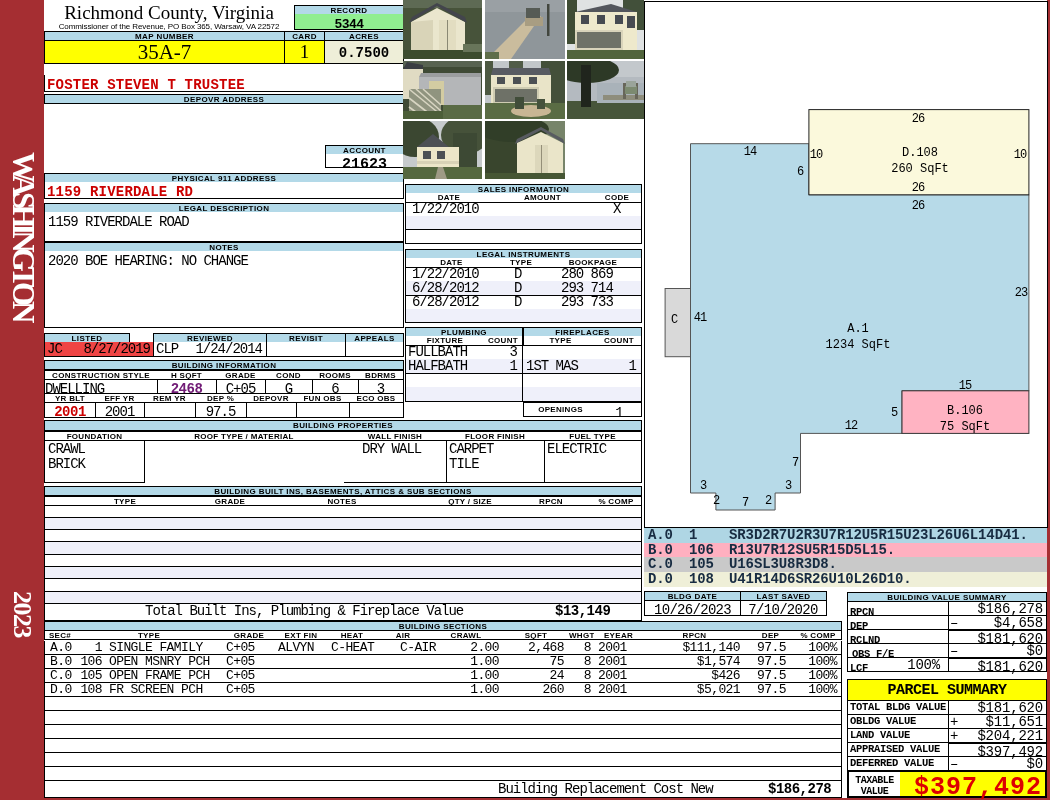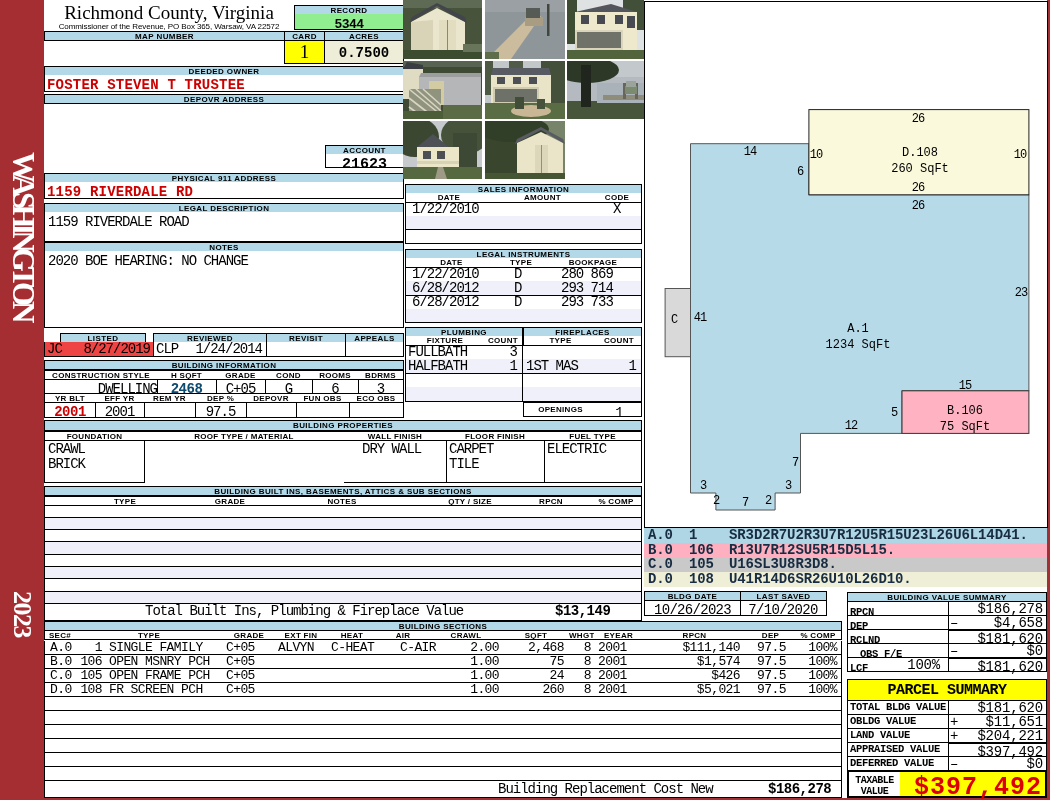--- a/index.html
+++ b/index.html
@@ -29,40 +29,40 @@
 <div class="a" style="left:44px;top:798px;width:1006px;height:2px;background:#a52e32"></div>
 
 <div class="a" style="left:44px;top:2px;width:250px;height:26px;font-family:'Liberation Serif',serif;font-size:19px;text-align:center;white-space:nowrap">Richmond County, Virginia</div>
 <div class="a" style="left:44px;top:22px;width:250px;height:10px;font-size:8px;letter-spacing:-0.1px;text-align:center;white-space:nowrap">Commissioner of the Revenue, PO Box 365, Warsaw, VA 22572</div>
 <div class="hdr" style="left:294px;top:5px;width:110px;height:10px;line-height:9px">RECORD</div>
 <div class="a" style="left:294px;top:14px;width:110px;height:16px;background:#90ee90;border:1px solid #000;border-top:0;text-align:center"><span class="monob" style="font-size:13px;line-height:16px;letter-spacing:-.5px">5344</span></div>
 
 <div class="hdr" style="left:44px;top:31px;width:241px;height:10px;line-height:9px">MAP NUMBER</div>
 <div class="hdr" style="left:284px;top:31px;width:41px;height:10px;line-height:9px">CARD</div>
 <div class="hdr" style="left:324px;top:31px;width:80px;height:10px;line-height:9px">ACRES</div>
+<div class="a" style="left:44px;top:40px;width:241px;height:24px;background:#ff0;border:1px solid #000;text-align:center;font-family:'Liberation Serif',serif;font-size:21px;line-height:22px">35A-7</div>
 <div class="a" style="left:284px;top:40px;width:41px;height:24px;background:#ff0;border:1px solid #000;text-align:center;font-family:'Liberation Serif',serif;font-size:19px;line-height:22px">1</div>
 <div class="a" style="left:324px;top:40px;width:80px;height:24px;background:#eeeed8;border:1px solid #000;text-align:center"><span class="monob" style="font-size:14px;line-height:24px;letter-spacing:0">0.7500</span></div>
 
-<div class="hdr" style="left:44px;top:66px;width:360px;height:10px;line-height:9px">DEEDED OWNER</div>
 <div class="a" style="left:44px;top:75px;width:360px;height:17px;border:1px solid #000;border-top:0;background:#fff"><span class="monob red" style="margin-left:2px;line-height:17px;letter-spacing:0.2px">FOSTER STEVEN T TRUSTEE</span></div>
 
 <div class="hdr" style="left:44px;top:94px;width:360px;height:10px;line-height:9px">DEPOVR ADDRESS</div>
 <div class="hdr" style="left:325px;top:145px;width:79px;height:10px;line-height:9px">ACCOUNT</div>
 <div class="a" style="left:325px;top:154px;width:79px;height:14px;border:1px solid #000;border-top:0;background:#fff;text-align:center"><span class="monob" style="line-height:13px;font-size:15px;letter-spacing:0">21623</span></div>
 
 <div class="hdr" style="left:44px;top:173px;width:360px;height:10px;line-height:9px">PHYSICAL 911 ADDRESS</div>
 <div class="a" style="left:44px;top:182px;width:360px;height:17px;border:1px solid #000;border-top:0;background:#fff"><span class="monob red" style="margin-left:2px;line-height:16px;letter-spacing:0.2px">1159 RIVERDALE RD</span></div>
 
 <div class="hdr" style="left:44px;top:203px;width:360px;height:10px;line-height:9px">LEGAL DESCRIPTION</div>
 <div class="a" style="left:44px;top:212px;width:360px;height:30px;border:1px solid #000;border-top:0;background:#fff"><span class="mono" style="margin-left:3px;line-height:14px">1159 RIVERDALE ROAD</span></div>
 
 <div class="hdr" style="left:44px;top:242px;width:360px;height:10px;line-height:9px">NOTES</div>
 <div class="a" style="left:44px;top:251px;width:360px;height:77px;border:1px solid #000;border-top:0;background:#fff"><span class="mono" style="margin-left:3px;line-height:15px">2020 BOE HEARING: NO CHANGE</span></div>
 
-<div class="hdr" style="left:60px;top:333px;width:86px;height:10px;line-height:9px">LISTED</div>
+<div class="hdr" style="left:44px;top:333px;width:86px;height:10px;line-height:9px">LISTED</div>
 <div class="hdr" style="left:153px;top:333px;width:114px;height:10px;line-height:9px">REVIEWED</div>
 <div class="hdr" style="left:266px;top:333px;width:80px;height:10px;line-height:9px">REVISIT</div>
 <div class="hdr" style="left:345px;top:333px;width:59px;height:10px;line-height:9px">APPEALS</div>
 <div class="a" style="left:44px;top:342px;width:110px;height:15px;border:1px solid #000;border-top:0;background:#ef4444">
       <span class="mono a" style="left:2px;line-height:14px">JC</span>
       <span class="mono a" style="right:3px;line-height:14px">8/27/2019</span>
     </div>
 <div class="a" style="left:153px;top:342px;width:114px;height:15px;border:1px solid #000;border-top:0;background:#fff">
       <span class="mono a" style="left:2px;line-height:14px">CLP</span>
       <span class="mono a" style="right:4px;line-height:14px">1/24/2014</span>
@@ -70,22 +70,22 @@
 <div class="a" style="left:266px;top:342px;width:80px;height:15px;border:1px solid #000;border-top:0;background:#fff"></div>
 <div class="a" style="left:345px;top:342px;width:59px;height:15px;border:1px solid #000;border-top:0;background:#fff"></div>
 
 <div class="hdr" style="left:44px;top:360px;width:360px;height:10px;line-height:9px">BUILDING INFORMATION</div>
 <div class="whdr" style="left:44px;top:370px;width:114px;height:10px;line-height:10px;border:1px solid #000">CONSTRUCTION STYLE</div>
 <div class="whdr" style="left:157px;top:370px;width:60px;height:10px;line-height:10px;border:1px solid #000;border-left:0">H SQFT</div>
 <div class="whdr" style="left:216px;top:370px;width:50px;height:10px;line-height:10px;border:1px solid #000;border-left:0">GRADE</div>
 <div class="whdr" style="left:265px;top:370px;width:48px;height:10px;line-height:10px;border:1px solid #000;border-left:0">COND</div>
 <div class="whdr" style="left:312px;top:370px;width:47px;height:10px;line-height:10px;border:1px solid #000;border-left:0">ROOMS</div>
 <div class="whdr" style="left:358px;top:370px;width:46px;height:10px;line-height:10px;border:1px solid #000;border-left:0">BDRMS</div>
-<div class="a" style="left:44px;top:379px;width:114px;height:15px;border:1px solid #000;border-top:0;text-align:right"><span class="mono" style="line-height:14px">DWELLING</span></div>
-<div class="a" style="left:157px;top:379px;width:60px;height:15px;border:1px solid #000;border-top:0;border-left:0;text-align:center"><span class="monob red" style="line-height:14px;color:#0c4a6e">2468</span></div>
+<div class="a" style="left:44px;top:379px;width:114px;height:15px;border:1px solid #000;border-top:0;text-align:left"><span class="mono" style="line-height:14px">DWELLING</span></div>
+<div class="a" style="left:157px;top:379px;width:60px;height:15px;border:1px solid #000;border-top:0;border-left:0;text-align:center"><span class="monob red" style="line-height:14px;color:#701a75">2468</span></div>
 <div class="a" style="left:216px;top:379px;width:50px;height:15px;border:1px solid #000;border-top:0;border-left:0;text-align:center"><span class="mono" style="line-height:14px">C+05</span></div>
 <div class="a" style="left:265px;top:379px;width:48px;height:15px;border:1px solid #000;border-top:0;border-left:0;text-align:center"><span class="mono" style="line-height:14px">G</span></div>
 <div class="a" style="left:312px;top:379px;width:47px;height:15px;border:1px solid #000;border-top:0;border-left:0;text-align:center"><span class="mono" style="line-height:14px">6</span></div>
 <div class="a" style="left:358px;top:379px;width:46px;height:15px;border:1px solid #000;border-top:0;border-left:0;text-align:center"><span class="mono" style="line-height:14px">3</span></div>
 <div class="whdr" style="left:44px;top:393px;width:52px;height:10px;line-height:10px;border:1px solid #000">YR BLT</div>
 <div class="whdr" style="left:95px;top:393px;width:50px;height:10px;line-height:10px;border:1px solid #000;border-left:0">EFF YR</div>
 <div class="whdr" style="left:144px;top:393px;width:52px;height:10px;line-height:10px;border:1px solid #000;border-left:0">REM YR</div>
 <div class="whdr" style="left:195px;top:393px;width:52px;height:10px;line-height:10px;border:1px solid #000;border-left:0">DEP %</div>
 <div class="whdr" style="left:246px;top:393px;width:51px;height:10px;line-height:10px;border:1px solid #000;border-left:0">DEPOVR</div>
 <div class="whdr" style="left:296px;top:393px;width:54px;height:10px;line-height:10px;border:1px solid #000;border-left:0">FUN OBS</div>
@@ -379,21 +379,21 @@
     </div>
 <div class="a" style="left:847px;top:615px;width:102px;height:15px;border:1px solid #000;border-top:0"><span class="bvl" style="margin-left:2px;line-height:14px">DEP</span></div>
 <div class="a" style="left:948px;top:615px;width:99px;height:15px;border:1px solid #000;border-top:0;border-left:0">
       <span class="bvv a" style="left:2px">–</span>
       <span class="bvv a" style="right:3px">$4,658</span>
     </div>
 <div class="a" style="left:847px;top:629px;width:102px;height:15px;border:1px solid #000;border-top:0"><span class="bvl" style="margin-left:2px;line-height:14px">RCLND</span></div>
 <div class="a" style="left:948px;top:629px;width:99px;height:15px;border:1px solid #000;border-left:0;border-top:2px solid #000">
       <span class="bvv a" style="right:3px">$181,620</span>
     </div>
-<div class="a" style="left:847px;top:643px;width:102px;height:15px;border:1px solid #000;border-top:0"><span class="bvl" style="margin-left:12px;line-height:14px">OBS F/E</span></div>
+<div class="a" style="left:847px;top:643px;width:102px;height:15px;border:1px solid #000;border-top:0"><span class="bvl" style="margin-left:4px;line-height:14px">OBS F/E</span></div>
 <div class="a" style="left:948px;top:643px;width:99px;height:15px;border:1px solid #000;border-top:0;border-left:0">
       <span class="bvv a" style="left:2px">–</span>
       <span class="bvv a" style="right:3px">$0</span>
     </div>
 <div class="a" style="left:847px;top:657px;width:102px;height:15px;border:1px solid #000;border-top:0"><span class="bvl" style="margin-left:2px;line-height:14px">LCF</span><span class="bvv a" style="right:8px">100%</span></div>
 <div class="a" style="left:948px;top:657px;width:99px;height:15px;border:1px solid #000;border-left:0;border-top:2px solid #000">
       <span class="bvv a" style="right:3px">$181,620</span>
     </div>
 
 <div class="a" style="left:847px;top:679px;width:200px;height:22px;background:#ff0;border:1px solid #000;text-align:center"><span class="monob" style="font-size:15px;line-height:21px;letter-spacing:-.5px">PARCEL SUMMARY</span></div>

